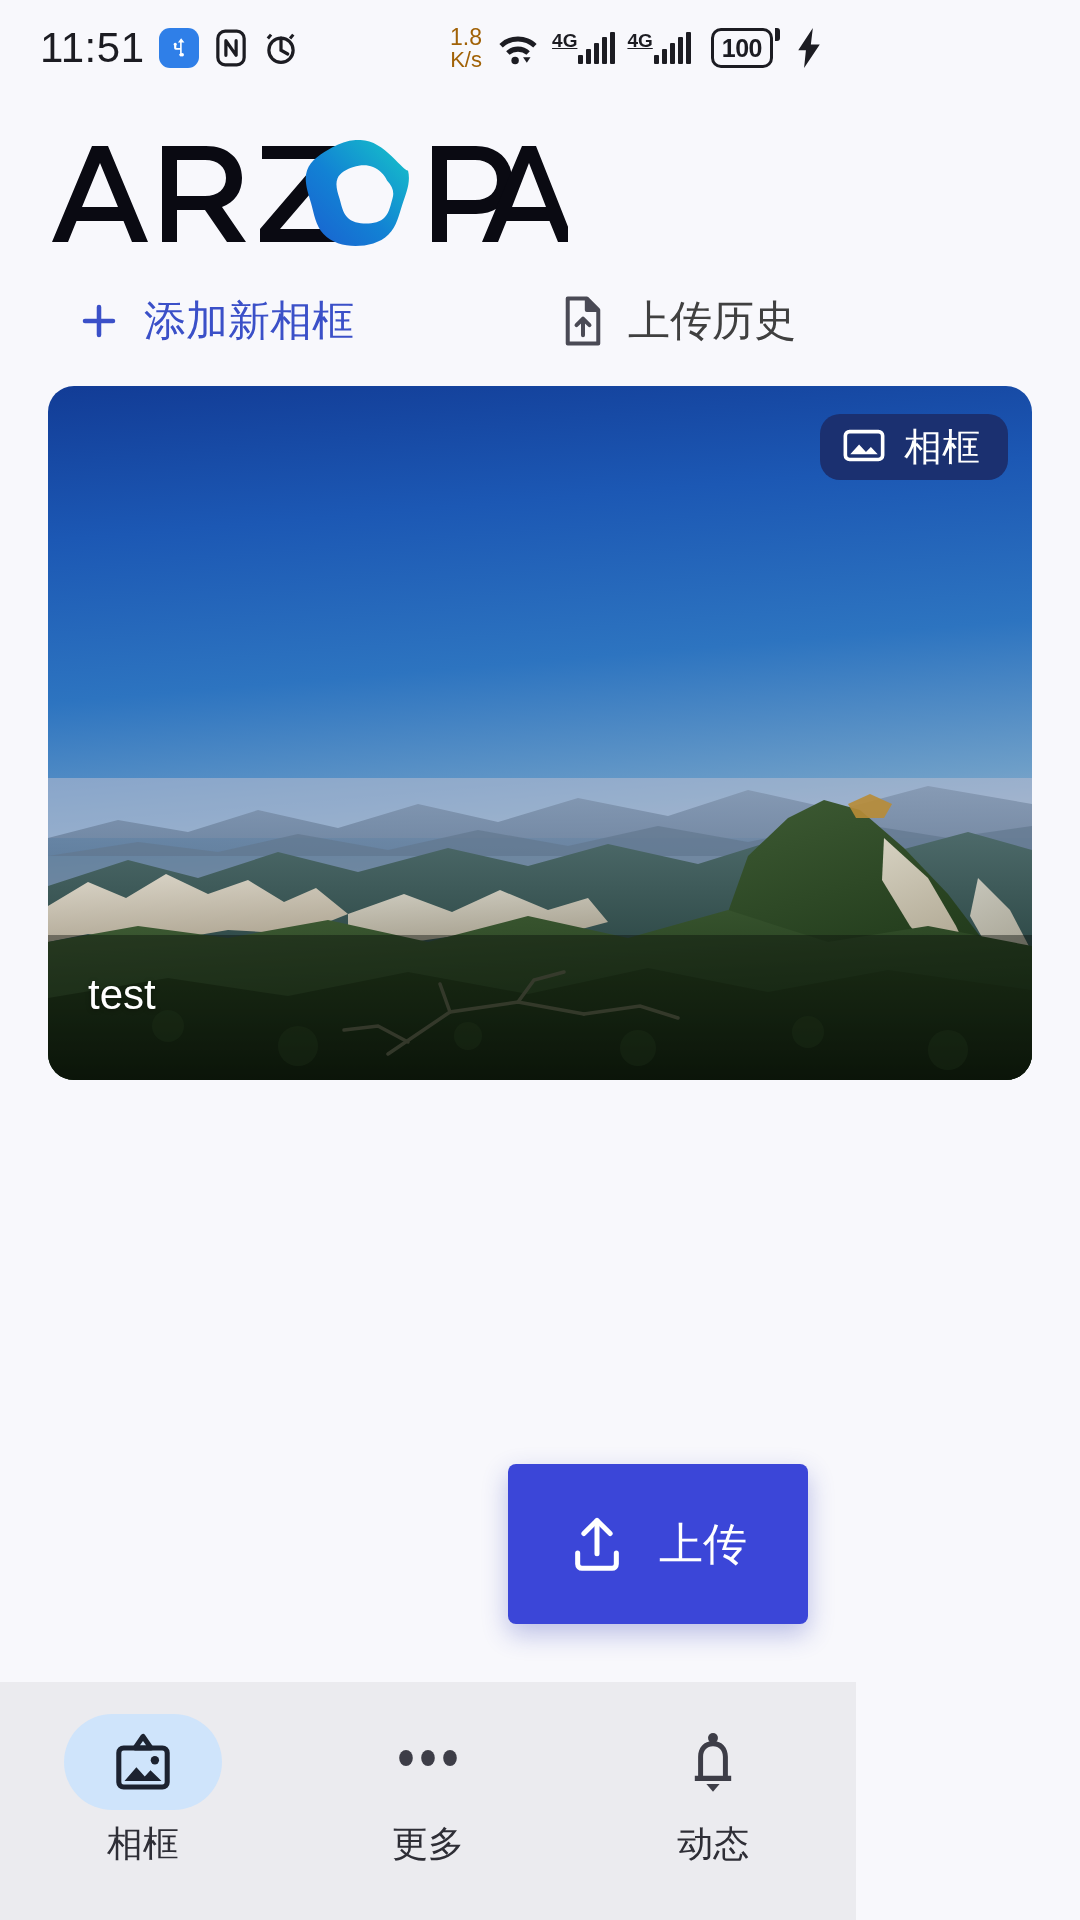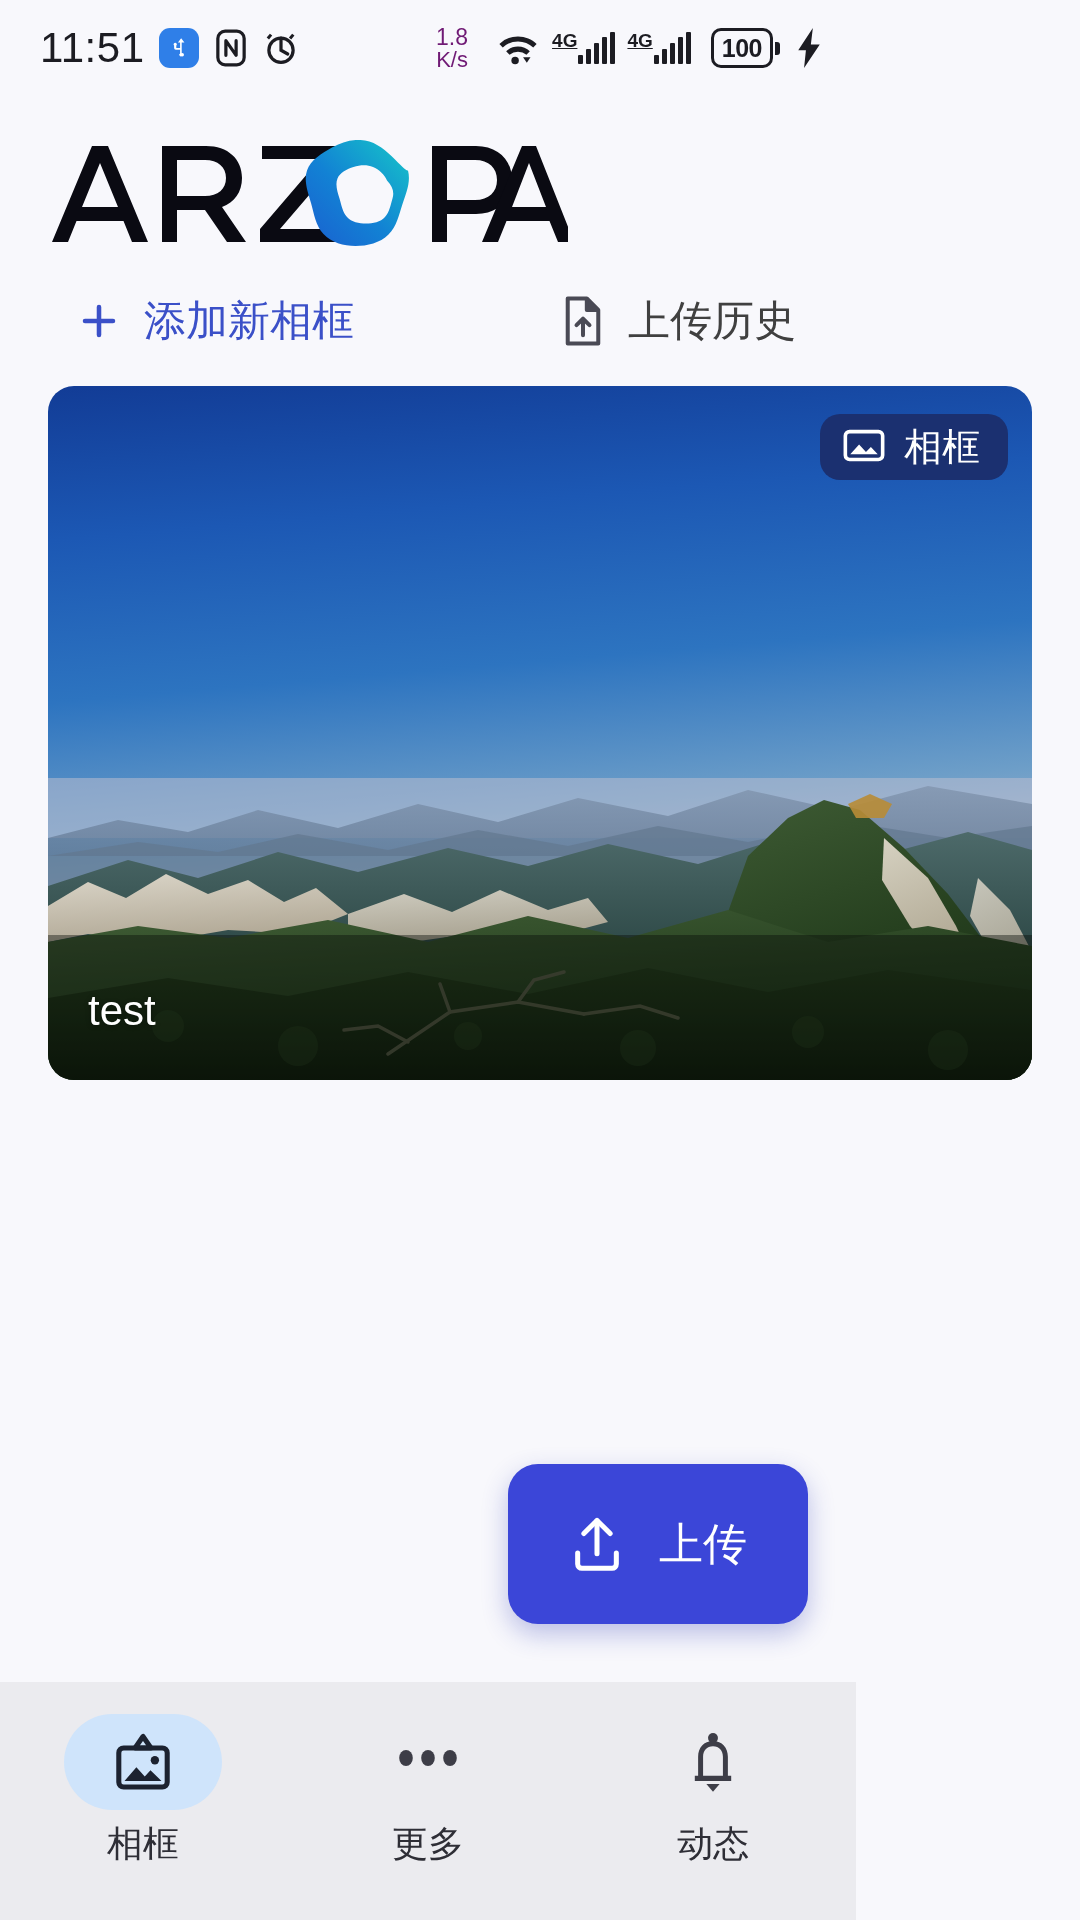--- a/index.html
+++ b/index.html
@@ -30,36 +30,36 @@
     letter-spacing:0.5px; line-height:1;
   }
   .sb-usb {
     width:40px; height:40px; border-radius:11px;
     background:#2f7fe8; display:flex; align-items:center; justify-content:center;
   }
   .sb-nfc, .sb-alarm { width:36px; height:38px; }
   .sb-right { display:flex; align-items:center; gap:12px; }
   .sb-speed {
     display:flex; flex-direction:column; align-items:center;
-    line-height:1.0; color:#701a75; font-size:23px; margin-right:16px;
+    line-height:1.0; color:#a16207; font-size:23px; margin-right:2px;
   }
   .sb-speed .s2 { font-size:22px; }
   .sb-wifi { width:44px; height:40px; }
   .sb-sig { display:flex; align-items:flex-end; gap:2px; }
   .sb-4g { font-size:19px; font-weight:700; color:#1c1c22; line-height:1;
            position:relative; top:-14px; margin-right:-1px;text-decoration:underline;}
   .sb-bars { display:flex; align-items:flex-end; gap:3px; height:32px; }
   .sb-bars i { width:5px; background:#1c1c22; display:block; border-radius:1px;}
   .sb-bars i:nth-child(1){height:9px}
   .sb-bars i:nth-child(2){height:15px}
   .sb-bars i:nth-child(3){height:21px}
   .sb-bars i:nth-child(4){height:27px}
   .sb-bars i:nth-child(5){height:32px}
   .sb-batt {
-    display:flex; align-items:center;padding-left:8px;
+    display:flex; align-items:flex-start;padding-left:8px;
   }
   .sb-batt-body {
     border:3.5px solid #1c1c22; border-radius:10px;
     padding:1px 8px; height:40px; display:flex; align-items:center;
     font-size:25px; font-weight:600; color:#1c1c22; letter-spacing:-0.5px;
   }
   .sb-batt-nub { width:5px; height:13px; background:#1c1c22; border-radius:0 3px 3px 0; margin-left:2px;}
   .sb-bolt { width:26px; height:40px; margin-left:4px; }
 
   
@@ -96,41 +96,41 @@
     overflow:hidden;
     cursor:pointer;
   }
   .photo { position:absolute; inset:0; }
   .photo svg { width:100%; height:100%; display:block; }
   .card-dim {
     position:absolute; left:0; right:0; bottom:0; height:145px;
     background:rgba(10,14,10,0.42);
   }
   .card-title {
-    position:absolute; left:40px; bottom:48px;
+    position:absolute; left:40px; bottom:64px;
     color:#ffffff; font-size:42px; line-height:1;
     text-shadow:0 1px 5px rgba(0,0,0,.35);
   }
   .card-badge {
     position:absolute; top:28px; right:24px;
     background:#1b3070; color:#fff;
     border-radius:20px;
     padding:14px 28px 14px 22px;
     display:flex; align-items:center; gap:18px;
   }
   .card-badge .b-label { font-size:38px; line-height:1; }
   .img-icon { width:44px; height:36px; flex:none; }
 
   
   .spacer { flex:1 1 auto; }
   .fab-row { padding:0 48px 58px 0; display:flex; justify-content:flex-end; flex:none; }
   .fab {
     width:300px; height:160px;
     background:#3b46d8;
-    border-radius:30px;
+    border-radius:8px;
     border:none;
     display:flex; align-items:center; justify-content:center; gap:34px;
     box-shadow:0 10px 26px rgba(44,55,180,0.30);
     cursor:pointer;
   }
   .fab-label { color:#fff; font-size:44px; line-height:1; }
   .upload-icon { width:56px; height:58px; flex:none; }
 
   
   .bottom-nav {

